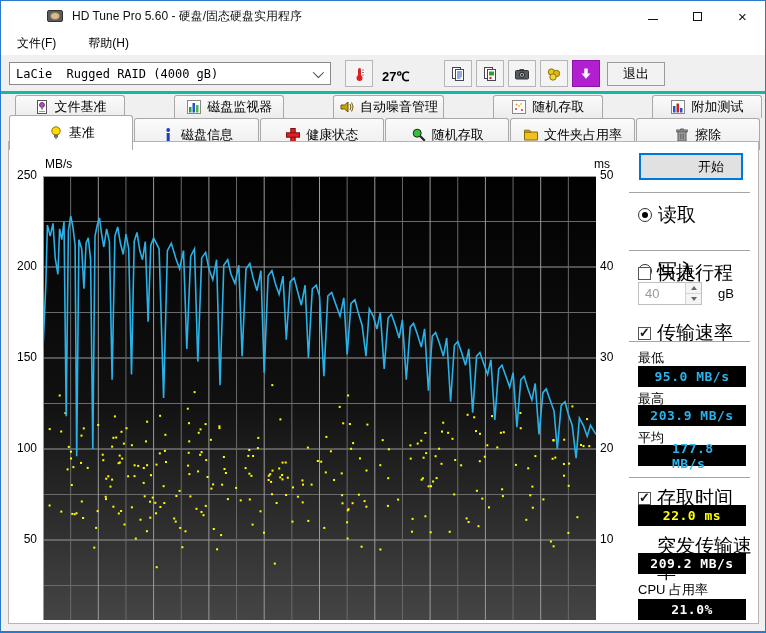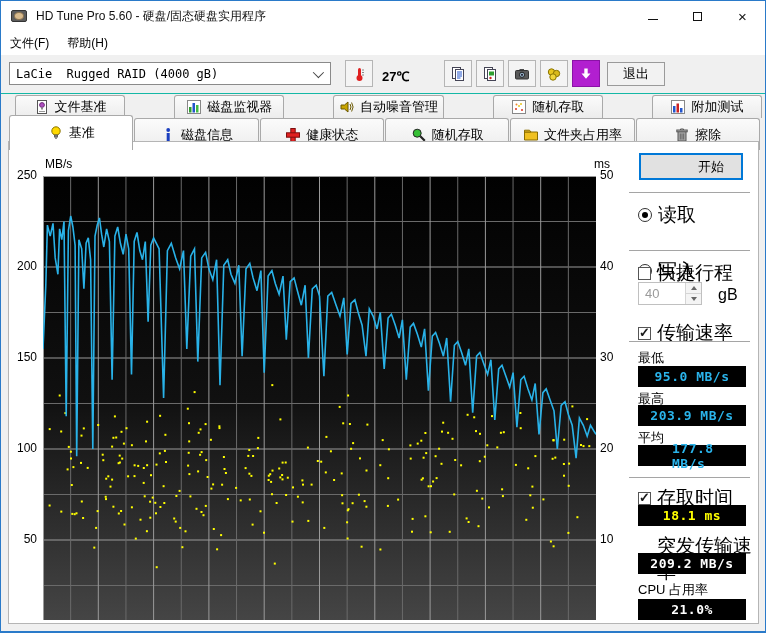--- a/index.html
+++ b/index.html
@@ -3,35 +3,35 @@
 <meta charset="utf-8">
 <style>
   * { margin:0; padding:0; box-sizing:border-box; }
   html,body { width:766px; height:633px; background:#e8e8e8; font-family:"Liberation Sans",sans-serif; }
   .window {
     position:relative; width:766px; height:633px; background:#f0f0f0;
     border:1px solid #2a7ac9; border-bottom-width:2px; overflow:hidden;
     font-size:13px; color:#000;
   }
   
-  .titlebar { position:absolute; left:0; top:0; width:100%; height:30px; background:#ffffff; display:flex; align-items:center; }
+  .titlebar { position:absolute; left:0; top:0; width:100%; height:30px; background:#ffffff; display:flex; align-items:center;padding-left:36px; }
   .app-icon { width:17px; height:17px; margin-left:10px; position:relative; }
   .app-icon .platterbox { position:absolute; left:0; top:2px; width:16px; height:12px; background:#5c5c5c; border-radius:2px; border:1px solid #333; }
   .app-icon .platter { position:absolute; left:3px; top:4px; width:10px; height:8px; background:#d9bb8d; border-radius:50%; border:1px solid #8c7450; }
   .title-text { margin-left:8px; font-size:12px; color:#111; }
   .caption-btns { margin-left:auto; display:flex; height:30px; }
   .cap-btn { width:45px; height:30px; display:flex; align-items:center; justify-content:center; }
   .glyph-min { width:10px; border-bottom:1px solid #111; height:1px; margin-top:6px;}
   .glyph-max { width:9px; height:9px; border:1px solid #111; }
   .glyph-close { font-size:15px; color:#111; font-weight:400; line-height:1; }
   
   .menubar { position:absolute; left:0; top:30px; width:100%; height:24px; background:#ffffff; display:flex; align-items:center; font-size:12px; }
-  .menu-item { padding:3px 9px; }
+  .menu-item { padding:3px 16px; }
   
-  .toolbar { position:absolute; left:0; top:54px; width:100%; height:39px; background:#f0f0f0; border-bottom:1px solid #14b8a6; }
+  .toolbar { position:absolute; left:0; top:54px; width:100%; height:39px; background:#f0f0f0; border-bottom:3px solid #14b8a6; }
   .combo { position:absolute; left:8px; top:7px; width:322px; height:23px; background:#fff; border:1px solid #8a8a8a; display:flex; align-items:center; }
   .combo-text { font-family:"DejaVu Sans Mono","Liberation Mono",monospace; font-size:12px; padding-left:6px; white-space:pre; }
   .combo-caret { margin-left:auto; margin-right:9px; width:8px; height:8px; border-right:1.5px solid #444; border-bottom:1.5px solid #444; transform:rotate(45deg) translateY(-2px); }
   .tool-btn { position:absolute; top:5px; width:28px; height:27px; border:1px solid #b5b5b5; background:#f4f4f4; display:flex; align-items:center; justify-content:center; }
   .temp-text { position:absolute; left:381px; top:12px; font-weight:bold; font-size:13px; }
   .exit-btn { position:absolute; left:606px; top:7px; width:58px; height:24px; background:#f2f2f2; border:1px solid #9a9a9a; font-size:13px; display:flex; align-items:center; justify-content:center; }
   
   .tabs-row1 { position:absolute; left:14px; top:94px; width:748px; height:23px; display:flex;gap:48px; }
   .tabs-row2 { position:absolute; left:8px; top:117px; width:752px; height:32px; display:flex; }
   .tab { flex:1; display:flex; align-items:center; justify-content:center; gap:5px;
@@ -53,21 +53,21 @@
   .radio.sel::after { content:""; position:absolute; left:3px; top:3px; width:6px; height:6px; border-radius:50%; background:#000; }
   .checkbox { width:13px; height:13px; border:1px solid #555; background:#fff; position:relative; flex:0 0 13px; }
   .checkbox.checked::after { content:"✓"; position:absolute; left:0px; top:-3px; font-size:13px; font-weight:bold; color:#1a1a1a; }
   .spinner { position:absolute; left:637px; top:281px; width:64px; height:23px; border:1px solid #c0c0c0; background:#fff; display:flex; z-index:4; }
   .spin-val { flex:1; color:#9a9a9a; font-size:13px; padding:3px 0 0 6px; }
   .spin-btns { width:16px; display:flex; flex-direction:column; border-left:1px solid #d5d5d5; }
   .spin-b { flex:1; background:#f4f4f4; display:flex; align-items:center; justify-content:center; border-bottom:1px solid #d5d5d5;}
   .spin-b:last-child { border-bottom:none; }
   .arr-up { width:0; height:0; border-left:3px solid transparent; border-right:3px solid transparent; border-bottom:4px solid #666; }
   .arr-dn { width:0; height:0; border-left:3px solid transparent; border-right:3px solid transparent; border-top:4px solid #666; }
-  .unit-label { position:absolute; left:717px; top:285px; font-size:16px; z-index:4; }
+  .unit-label { position:absolute; left:717px; top:285px; font-size:13px; z-index:4; }
   .stat-label { position:absolute; left:637px; font-size:13px; z-index:4; }
   .lcd { position:absolute; left:637px; width:108px; height:21px; background:#000; display:flex; align-items:center; justify-content:center;
          font-family:"DejaVu Sans Mono","Liberation Mono",monospace; font-weight:bold; font-size:13px; letter-spacing:0.5px; z-index:4; }
   .lcd.speed { color:var(--lcd-speed,#2ab3ea); }
   .lcd.time  { color:var(--lcd-time,#ffff00); }
   .lcd.plain { color:var(--lcd-plain,#ffffff); }
   .frame-strip-b { position:absolute; left:0; bottom:0; width:100%; height:8px; background:#f0f0f0; }
 </style>
 </head>
 <body>
@@ -627,21 +627,21 @@
   <div class="lcd speed" style="top:404px;">203.9 MB/s</div>
 
   <div class="stat-label" style="top:428px;">平均</div>
   <div class="lcd speed" style="top:444px;padding-left:34px;">177.8 MB/s</div>
 
   <div class="sep" style="top:476px;"></div>
   <div class="ctl-row" style="top:484px;">
     <span class="checkbox checked"></span>
     <span>存取时间</span>
   </div>
-  <div class="lcd time" style="top:504px;">18.1 ms</div>
+  <div class="lcd time" style="top:504px;">22.0 ms</div>
 
   <div class="ctl-row" style="top:532px;">
     <span class="checkbox checked"></span>
     <span>突发传输速率</span>
   </div>
   <div class="lcd plain" style="top:552px;">209.2 MB/s</div>
 
   <div class="stat-label" style="top:580px;">CPU 占用率</div>
   <div class="lcd plain" style="top:598px;">21.0%</div>
 

